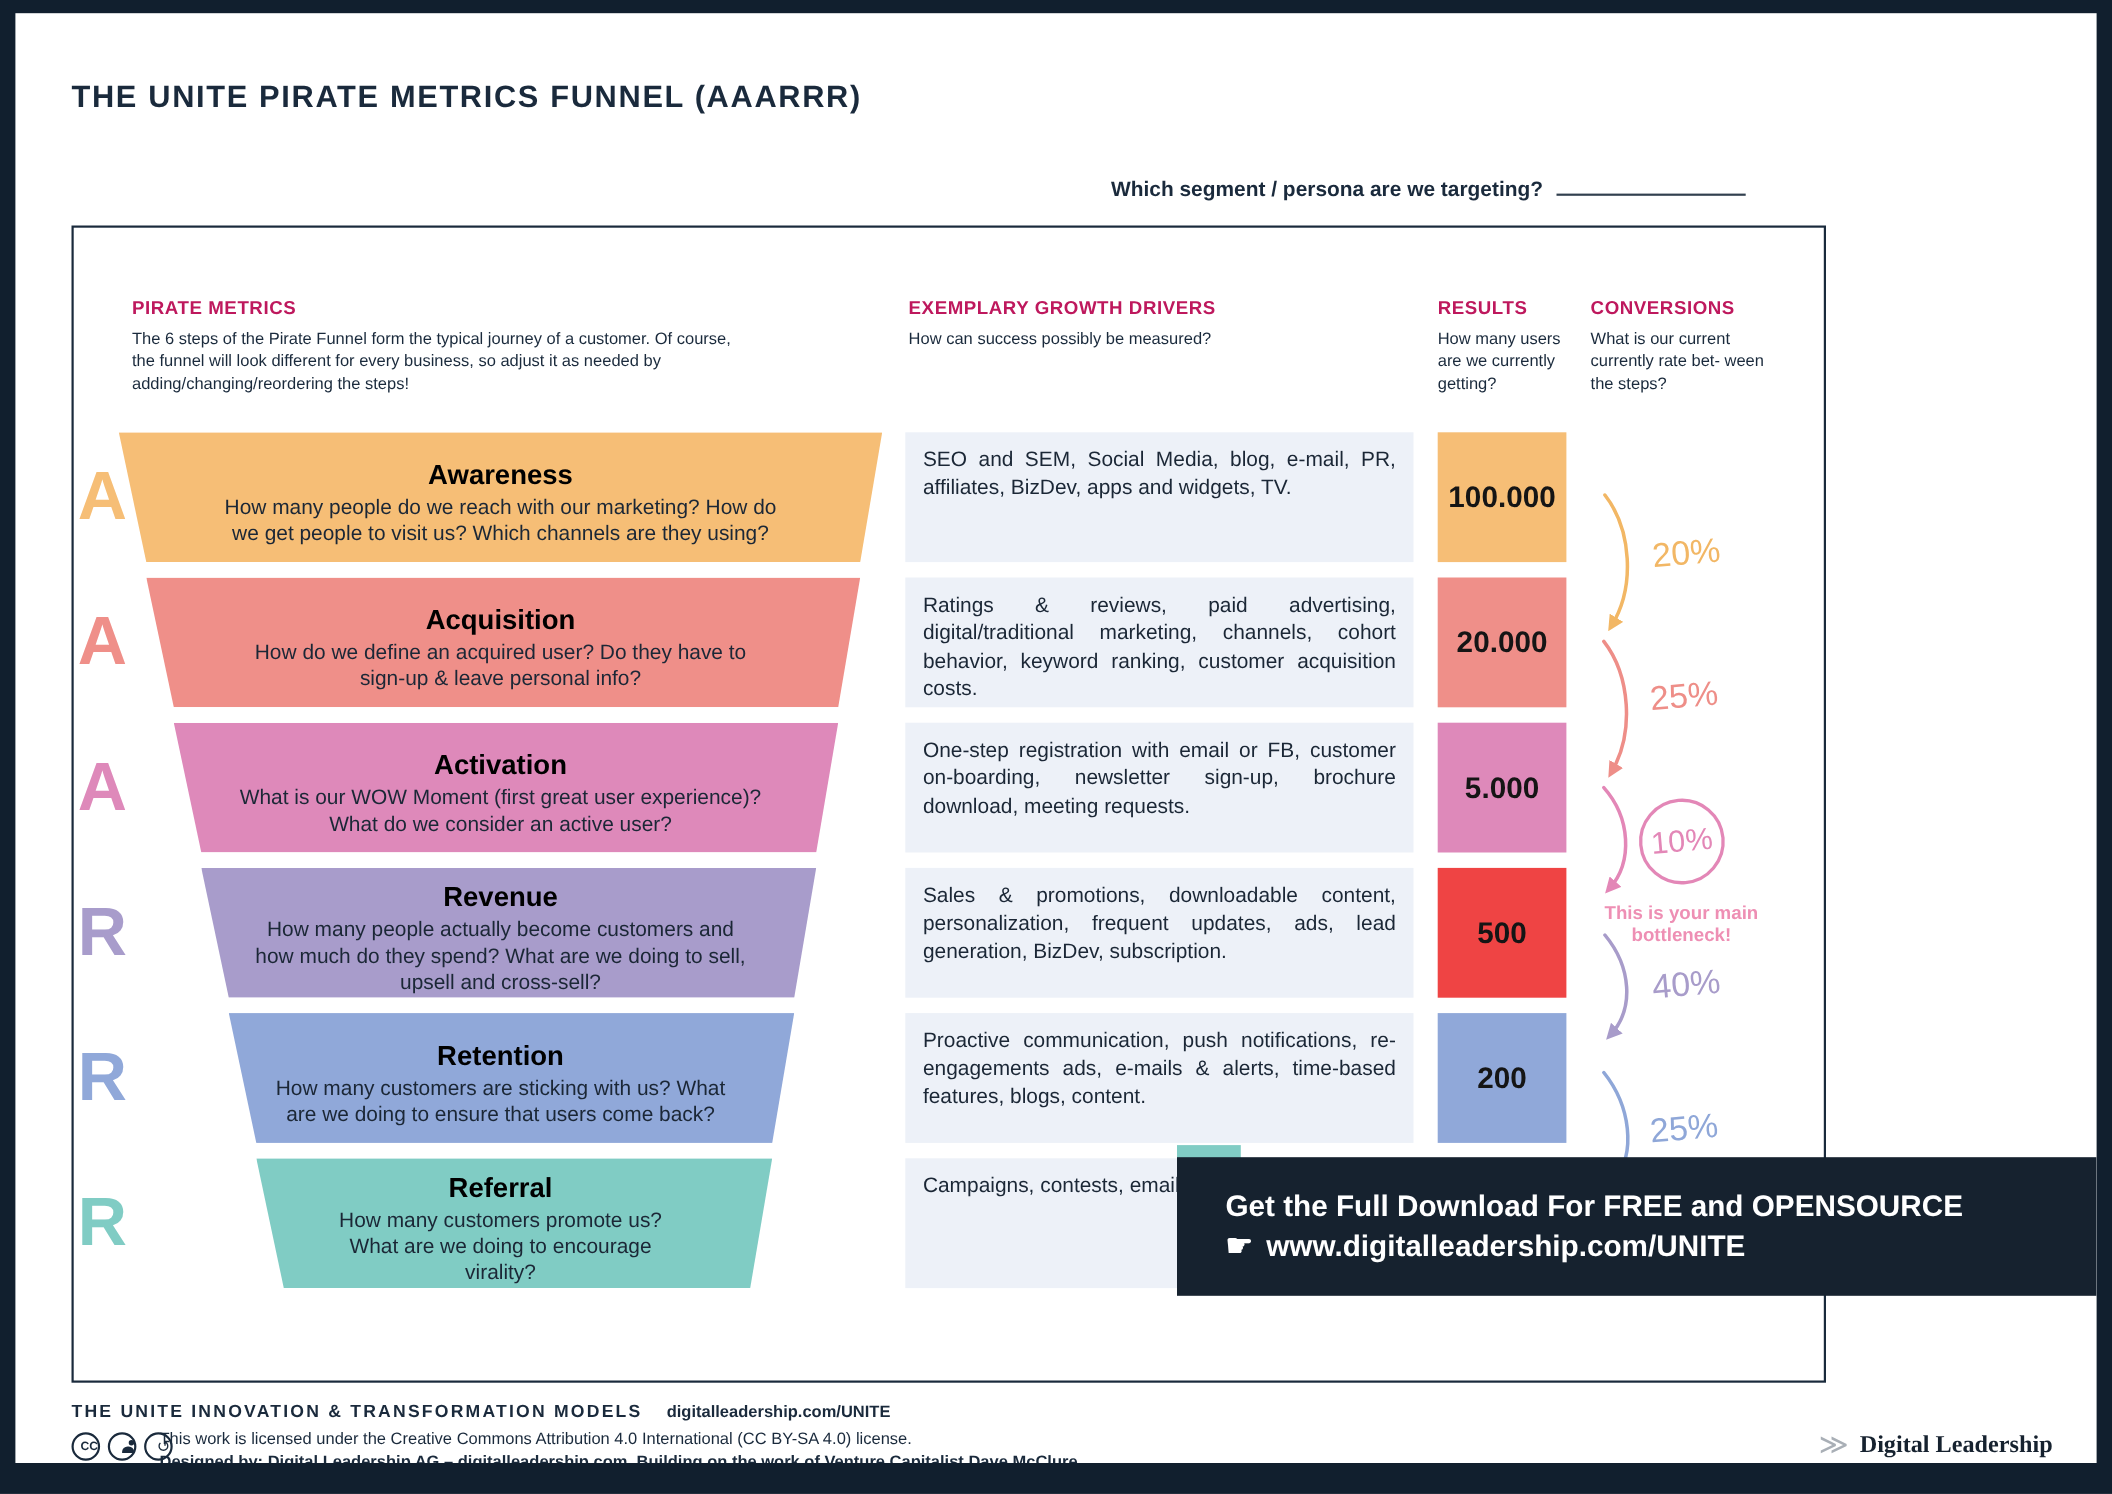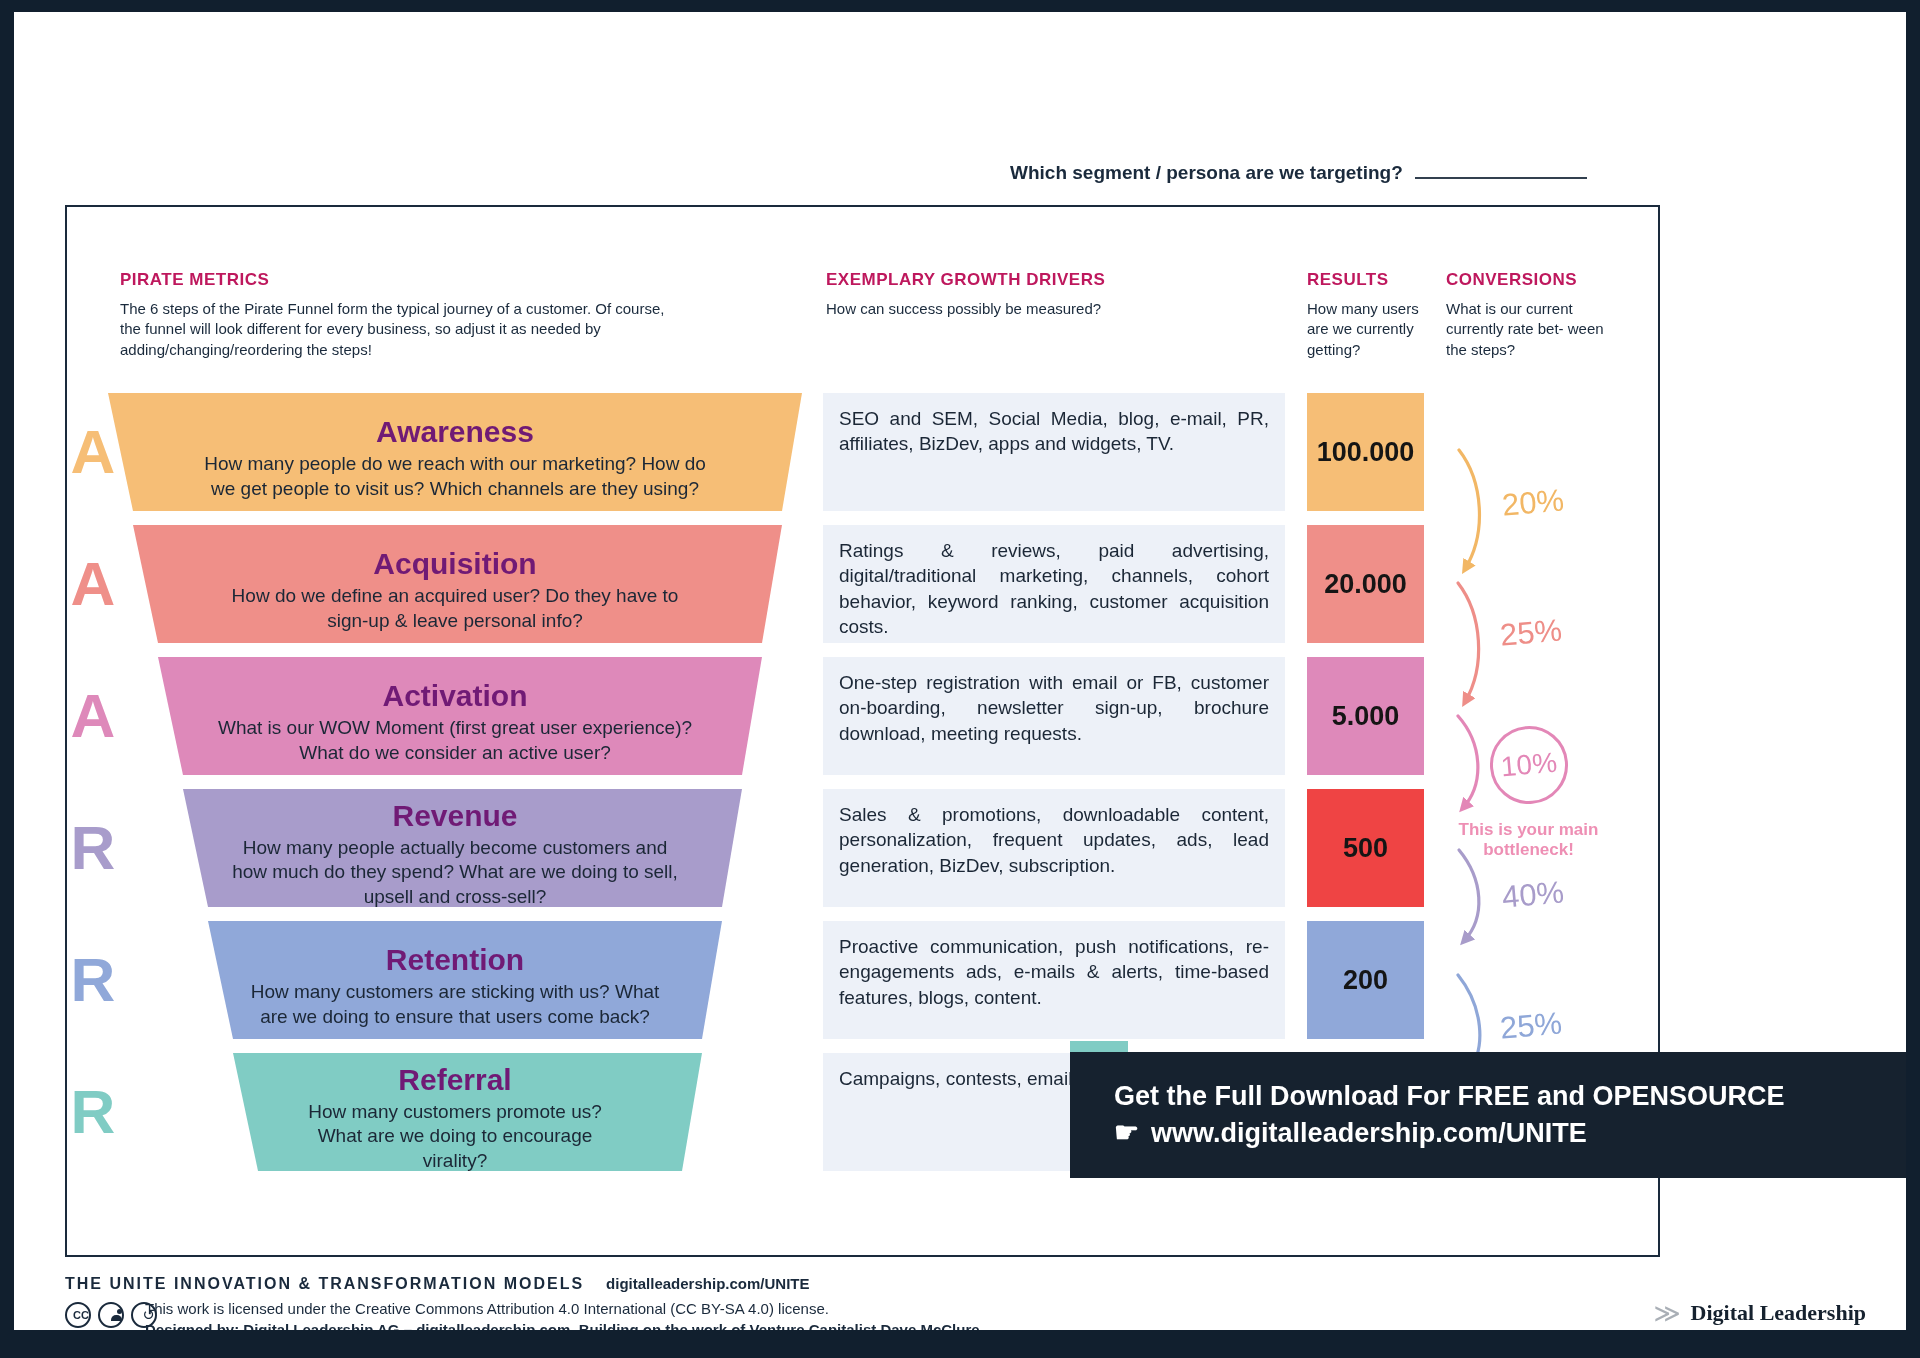--- a/index.html
+++ b/index.html
@@ -18,21 +18,21 @@
   .col-head { position:absolute; font-size:17px; font-weight:800; letter-spacing:0.5px; color:#be185d; }
   .col-desc { position:absolute; font-size:15px; color:#1A2A3C; line-height:1.35; }
 
   .row { position:absolute; left:0; width:100%; height:118px; }
 
   .letter { position:absolute; left:56px; width:46px; height:118px; display:flex; align-items:center; justify-content:center;
             font-size:62px; font-weight:800; line-height:1; }
 
   .trap { position:absolute; left:86px; width:710px; height:118px; display:flex; flex-direction:column;
           align-items:center; justify-content:center; text-align:center; }
-  .stage-name { font-size:30px; font-weight:800; color:#701a75; margin-bottom:3px;margin-top:12px; }
+  .stage-name { font-size:25px; font-weight:800; color:#000000; margin-bottom:3px;margin-top:12px; }
   .stage-q { font-size:19px; color:#1B2736; line-height:1.28; }
 
   .t0 { clip-path:polygon(8px 0, 702px 0, 682px 100%, 33px 100%); background:#F6BE76; }
   .t1 { clip-path:polygon(33px 0, 682px 0, 662px 100%, 58px 100%); background:#EF8F89; }
   .t2 { clip-path:polygon(58px 0, 662px 0, 642px 100%, 83px 100%); background:#DE89BA; }
   .t3 { clip-path:polygon(83px 0, 642px 0, 622px 100%, 108px 100%); background:#A89CCB; }
   .t4 { clip-path:polygon(108px 0, 622px 0, 602px 100%, 133px 100%); background:#90A8D9; }
   .t5 { clip-path:polygon(133px 0, 602px 0, 582px 100%, 158px 100%); background:#80CCC4;align-items:center; }
   .q0 .stage-q { max-width:505px; } .q1 .stage-q { max-width:470px; } .q2 .stage-q { max-width:515px; }
   .q3 .stage-q { max-width:455px; } .q4 .stage-q { max-width:425px; } .q5 .stage-q { max-width:330px; }
@@ -79,20 +79,21 @@
   .logo { position:absolute; right:40px; top:1288px; display:flex; align-items:center; gap:10px; }
   .logo-chev { color:#A9AFB6; font-size:26px; line-height:1; }
   .logo-text { font-family:"Liberation Serif", serif; font-size:22px; font-weight:700; color:#16222F; }
 </style>
 </head>
 <body>
 
 <div class="page">
   <div class="inner">
 
+    <div class="title">THE UNITE PIRATE METRICS FUNNEL (AAARRR)</div>
 
     <div class="segment-line">
       <span>Which segment / persona are we targeting?</span><span class="segment-blank"></span>
     </div>
 
     <div class="main-box"></div>
 
     <div class="col-head" style="left:106px; top:258px;">PIRATE METRICS</div>
     <div class="col-desc" style="left:106px; top:287px; width:560px;">The 6 steps of the Pirate Funnel form the typical journey of a customer. Of course, the funnel will look different for every business, so adjust it as needed by adding/changing/reordering the steps!</div>
 

